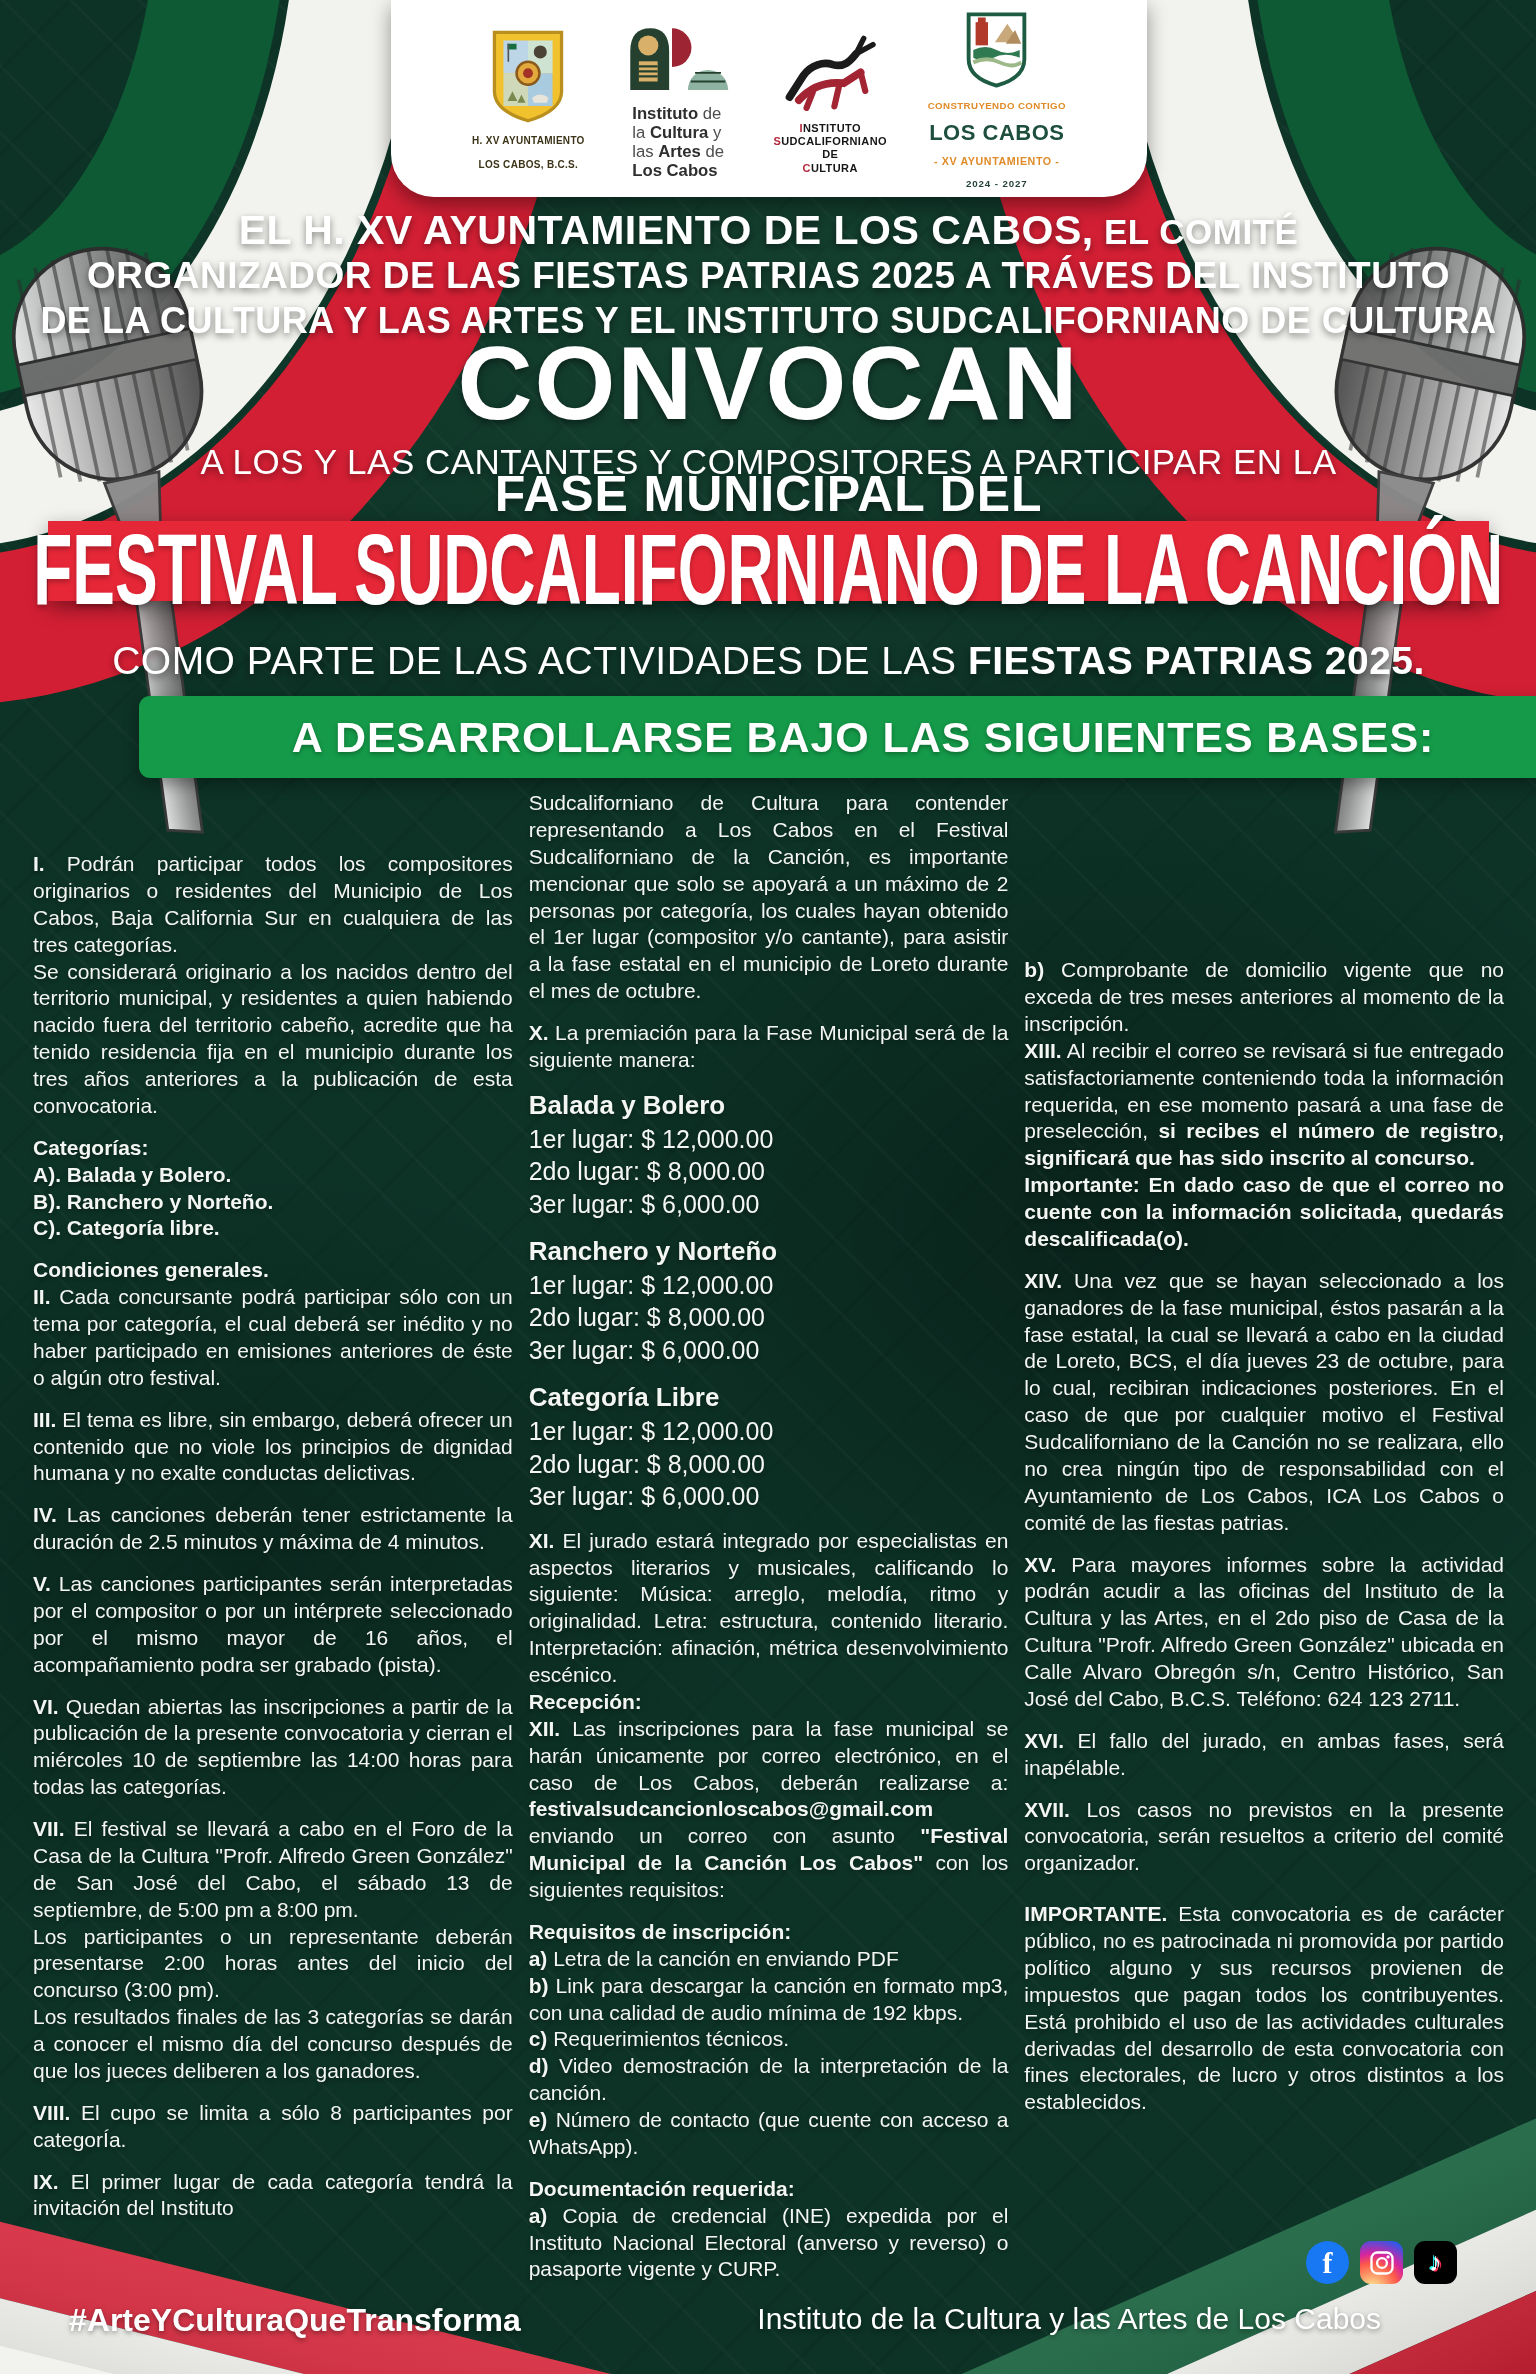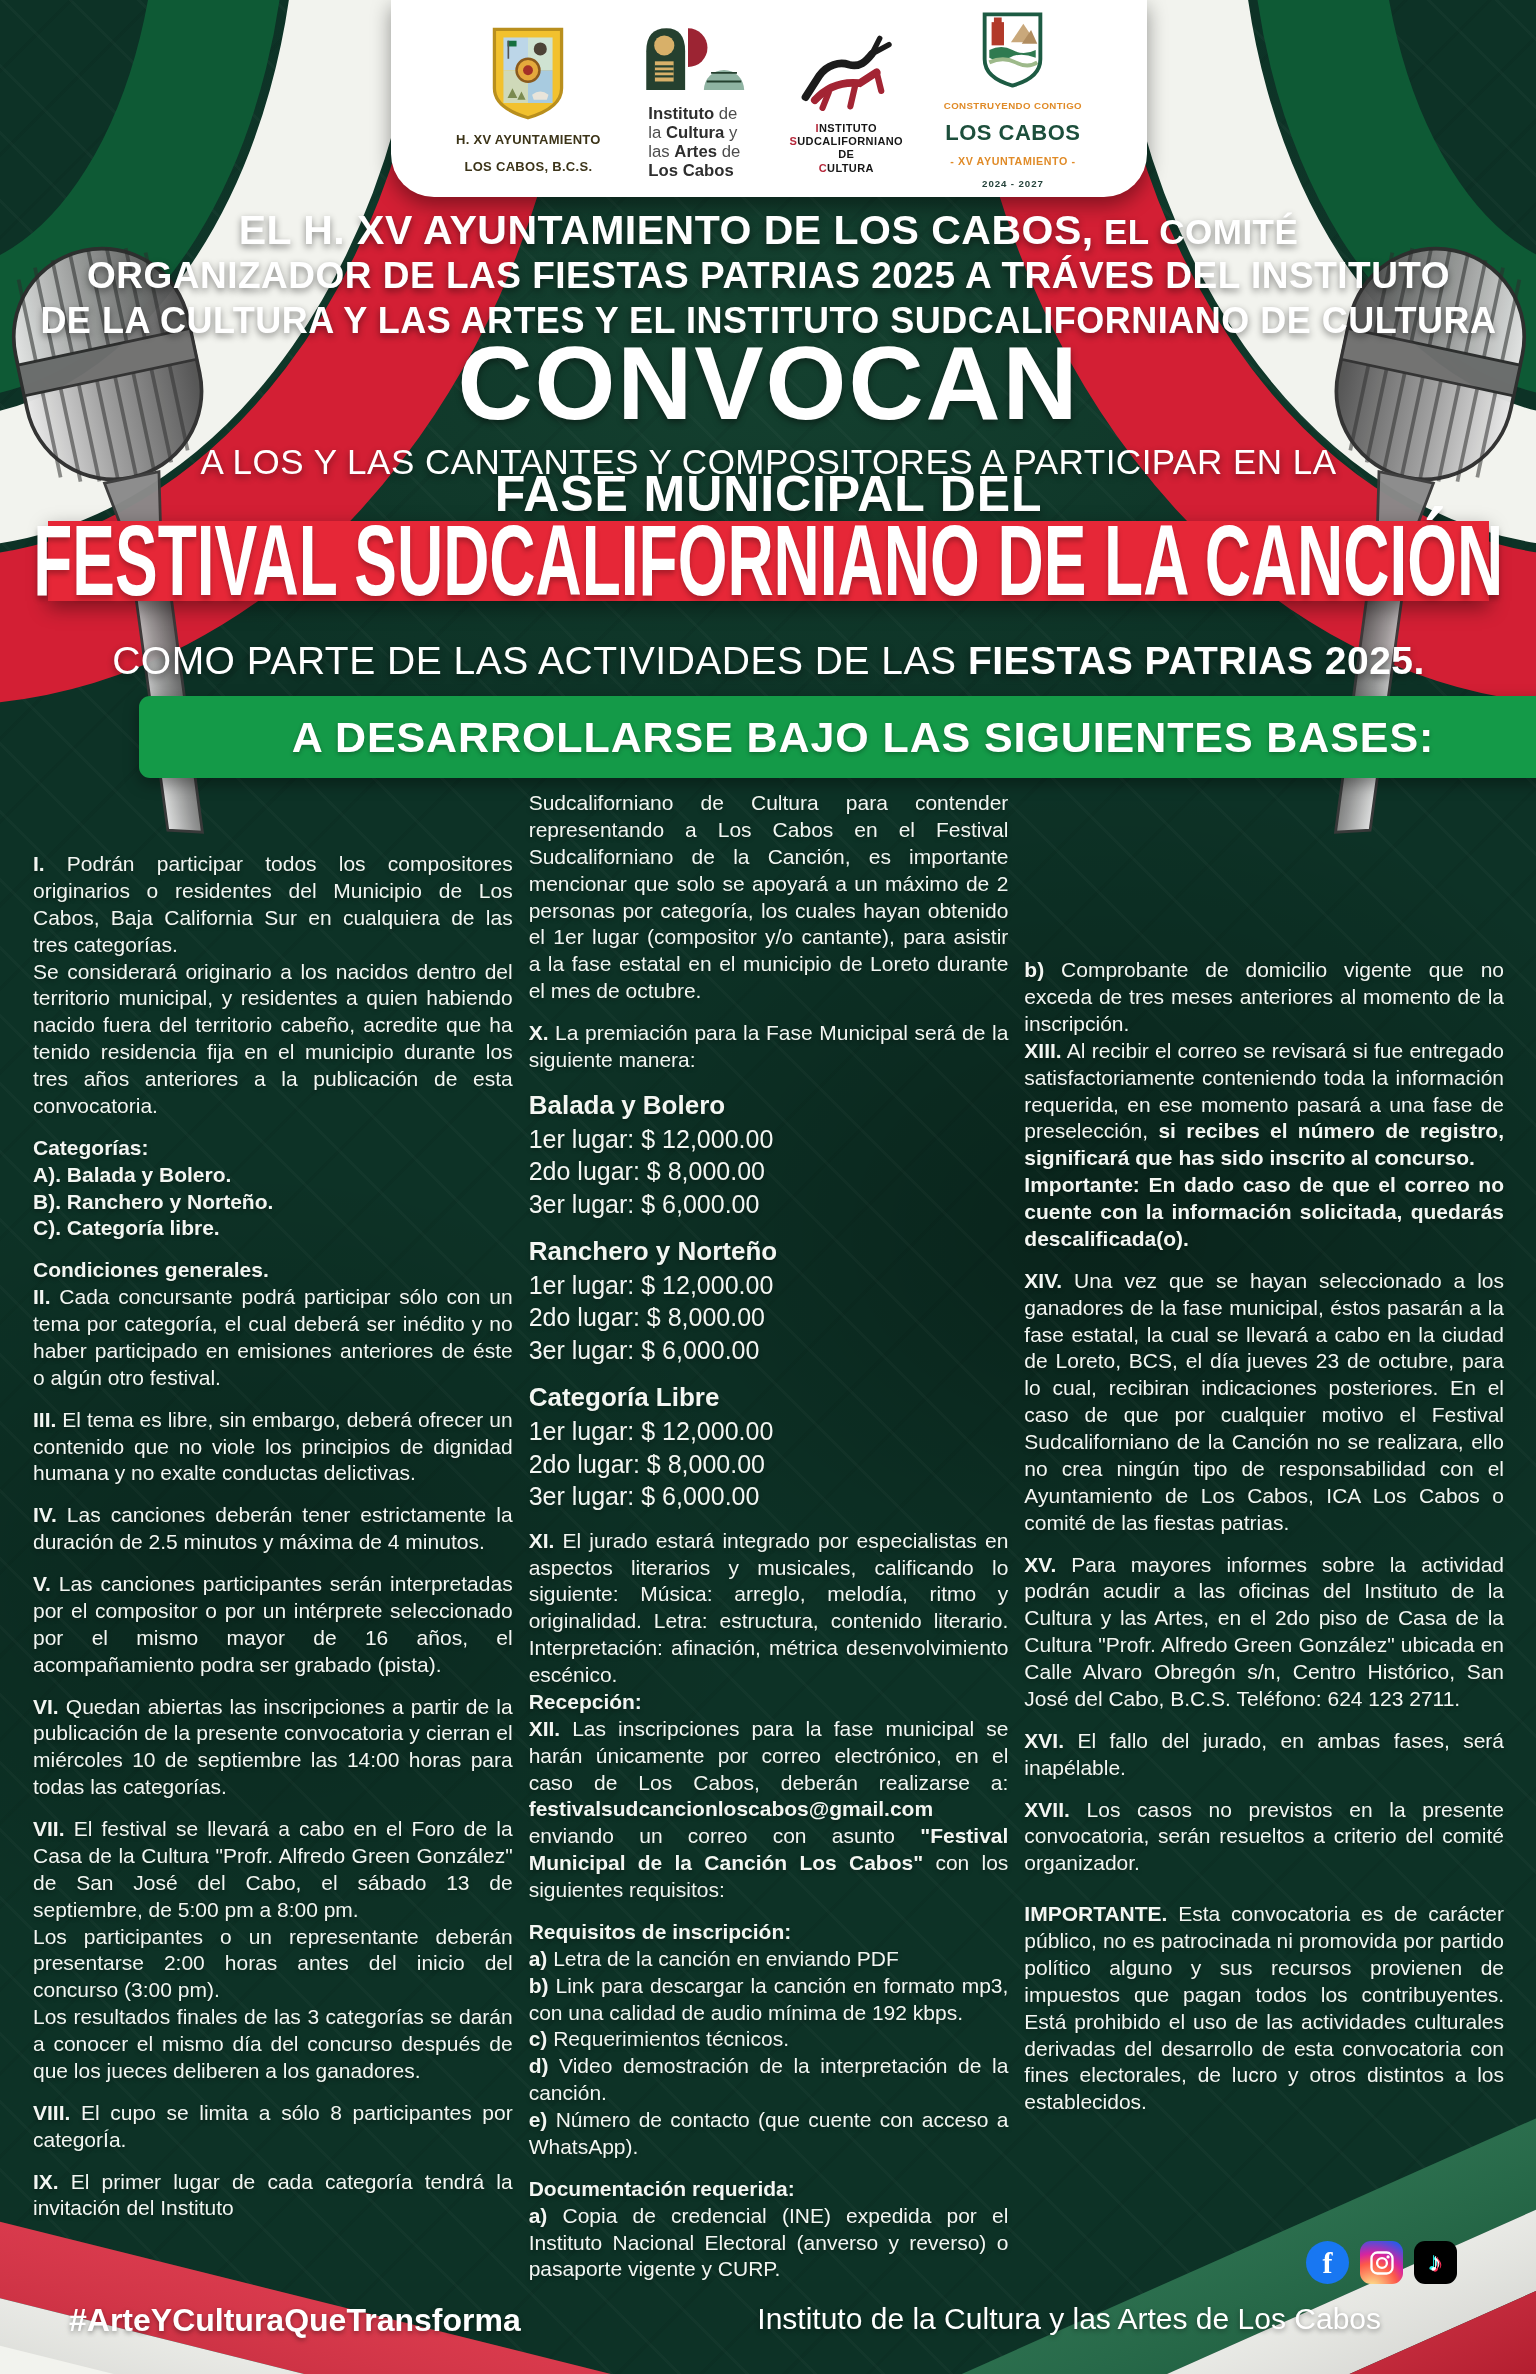--- a/index.html
+++ b/index.html
@@ -27,21 +27,21 @@
   .decor{position:absolute; inset:0; pointer-events:none;}
 
   
   .logo-card{
     position:absolute; left:391px; top:0; width:756px; height:197px;
     background:#fff; border-radius:0 0 43px 43px;
     display:flex; align-items:center; justify-content:center; gap:39px;
     box-shadow:0 7.4px 20.4px rgba(0,0,0,.4); padding:9.3px 18.6px 5.6px;
   }
   .lg{display:flex; flex-direction:column; align-items:center; gap:11px;}
-  .lg small{font-size:13px; font-weight:700; color:#3c3418; letter-spacing:0.3px; text-align:center; line-height:1.25;}
+  .lg small{font-size:10px; font-weight:700; color:#3c3418; letter-spacing:0.3px; text-align:center; line-height:1.25;}
   .ica-text{font-size:16.7px; color:#4d4d4d; line-height:1.14; text-align:left; font-weight:400;}
   .ica-text b{color:#2e2e2e;}
   .isc-text{font-size:11px; font-weight:700; color:#161616; text-align:center; line-height:1.2; letter-spacing:0.4px;}
   .isc-text .ri::first-letter{color:#b5273a;}
   .cab-top{font-size:9.7px; font-weight:700; color:#e08b28; letter-spacing:0.4px;}
   .cab-name{font-size:22px; font-weight:800; color:#1d4f3c; letter-spacing:0.5px; line-height:1;}
   .cab-sub{font-size:10.7px; font-weight:800; color:#e08b28; letter-spacing:0.6px;}
   .cab-years{font-size:9.7px; font-weight:700; color:#24423a; letter-spacing:0.9px;}
 
   
@@ -50,21 +50,21 @@
   .h-line1{top:208px; font-size:41px;}
   .h-line1 .small{font-size:35px;}
   .h-line2{top:256px; font-size:37px;}
   .h-line3{top:302px; font-size:36px;}
   .convocan{top:330px; font-size:104px; letter-spacing:1.9px; line-height:1.02;}
   .h-sub{top:443px; font-size:35px; font-weight:500;}
   .h-fase{top:467px; font-size:50px; letter-spacing:0.9px;}
   .red-banner{
     position:absolute; left:48px; right:48px; top:521px; height:80px;
     background:var(--red); box-shadow:0 7.4px 18.6px rgba(0,0,0,.4);
-    display:flex; align-items:center; justify-content:center;
+    display:flex; justify-content:center;
   }
   .red-banner span{
     font-size:82px; font-weight:800; color:#fff; white-space:nowrap;
     transform:scale(.78,1.22); letter-spacing:0; text-shadow:0 2.8px 5.6px rgba(0,0,0,.25);
   }
   .como{top:640px; font-size:39px; font-weight:500;}
   .como b{font-weight:800;}
   .green-banner{
     position:absolute; left:139px; top:696px; width:1448px; height:82px; border-radius:11px;
     background:var(--green); display:flex; align-items:center; justify-content:center;

